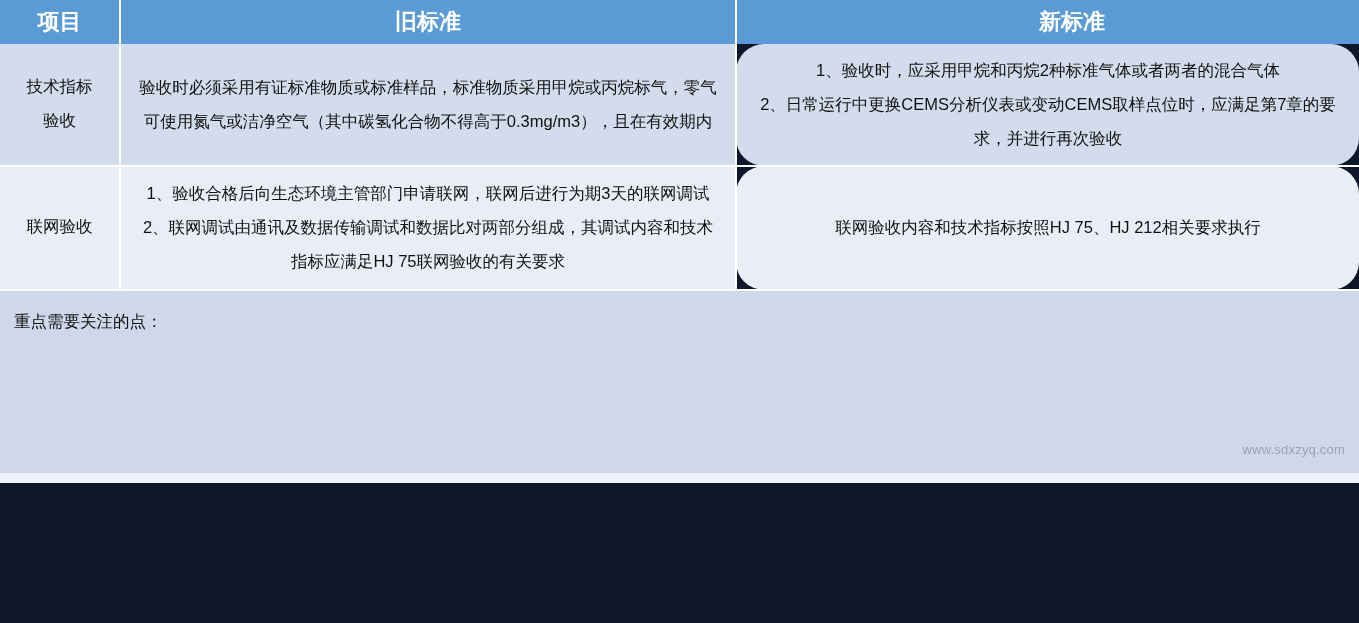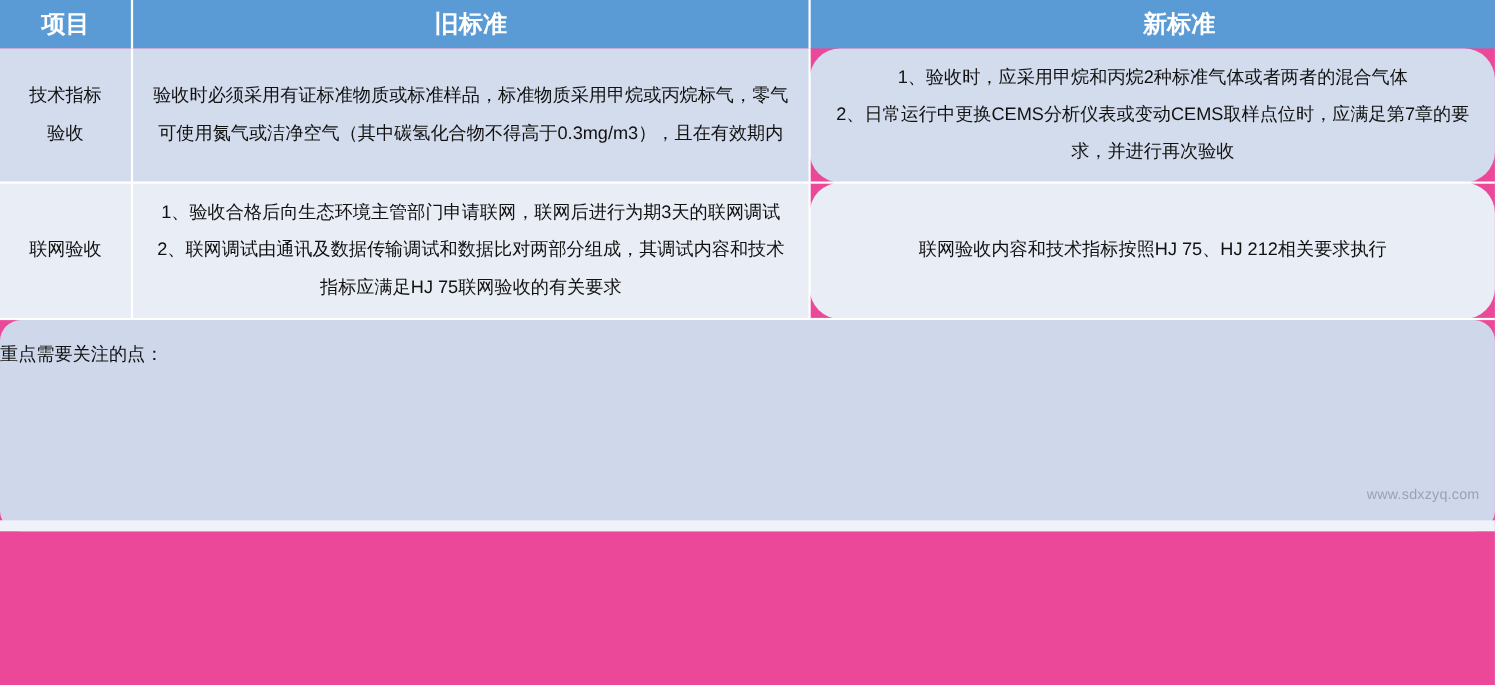--- a/index.html
+++ b/index.html
@@ -10,21 +10,21 @@
   body {
     width: 1359px;
     height: 623px;
     font-family: "Liberation Sans", "DejaVu Sans", sans-serif;
     overflow: hidden;
   }
   .page {
     position: relative;
     width: 1359px;
     height: 623px;
-    background: #ec4899;
+    background: #0f172a;
     box-sizing: border-box;
   }
 
   
   .cmp-table {
     width: 1359px;
     border-collapse: collapse;
     table-layout: fixed;
   }
   .cmp-table col.c1 { width: 120px; }
@@ -69,24 +69,23 @@
   .just-cell {
     text-align: justify;
     text-align-last: center;
     text-justify: inter-ideograph;
   }
 
   
   .notes {
     position: relative;
     background: #CED8EA;
-    padding: 20px 14px 8px 0;
+    padding: 20px 14px 8px 14px;
     height: 192px;
     box-sizing: border-box;
-    border-radius: 19px;
   }
   .notes-head {
     font-size: 16.5px;
     color: #111111;
     margin-bottom: 22px;
   }
   .note-line {
     font-size: 16.5px;
     color: #FF0000;
     margin-bottom: 22px;

